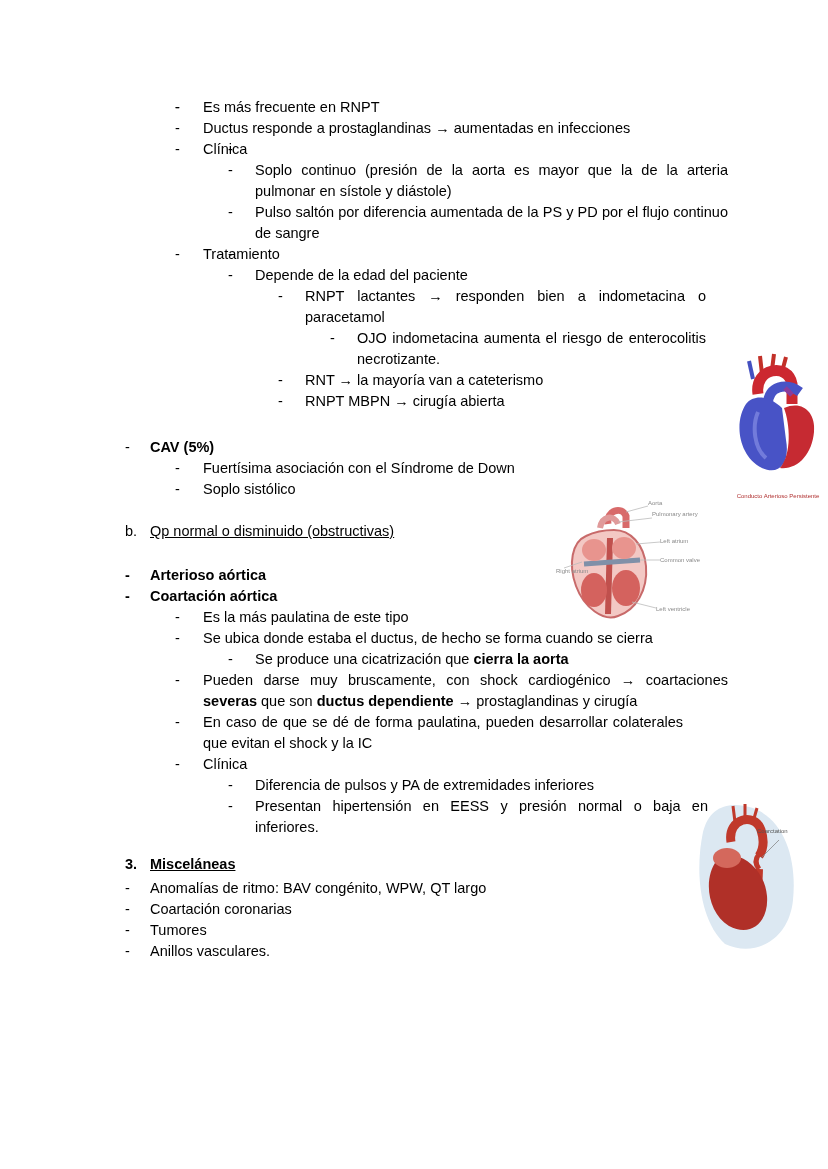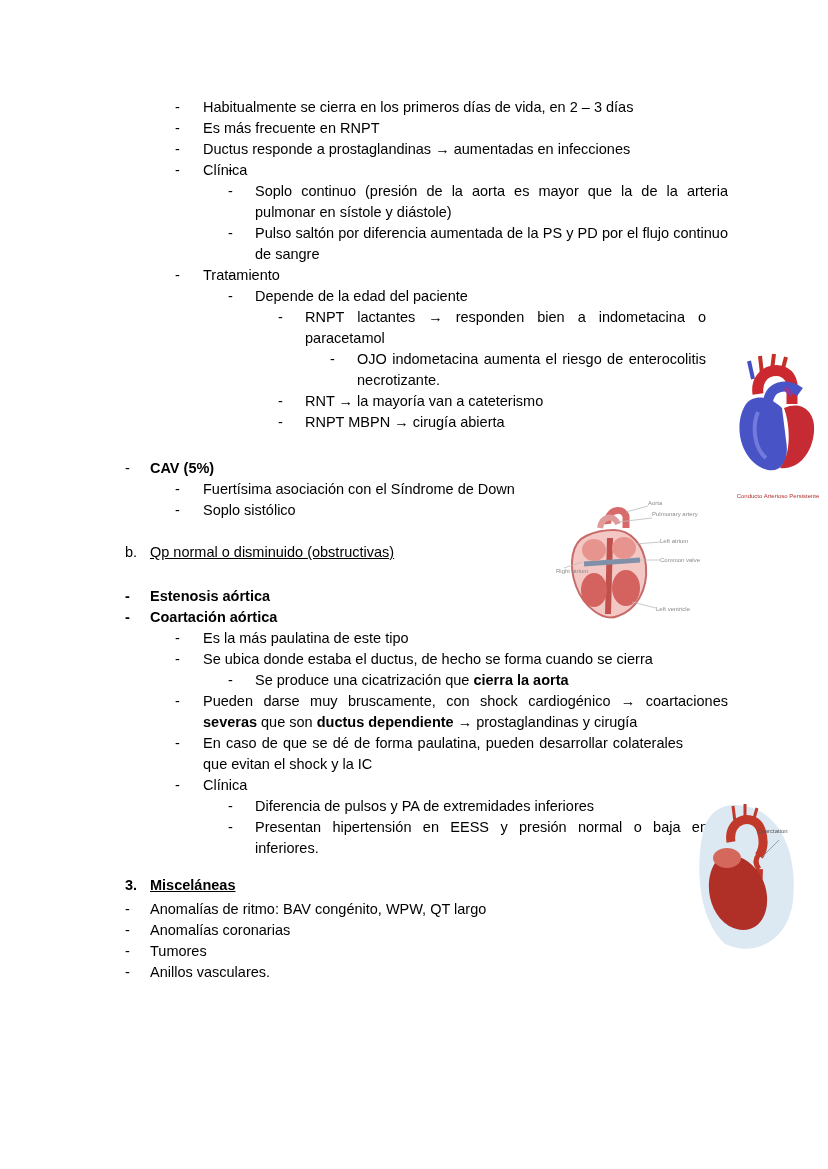--- a/index.html
+++ b/index.html
@@ -27,51 +27,51 @@
     position:absolute; font-size:6px; color:#8a8a8a; line-height:1.05; white-space:nowrap;
   }
   .coarct-label { position:absolute; font-size:6px; color:#555; white-space:nowrap; }
 </style>
 </head>
 <body>
 
 <div class="page">
 
   <div class="content" id="content">
-      <div class="line" style="padding-left: 78px;"><span class="marker" style="left: 50px;">-</span><span class="">Habitualmente se cierra en los primeros días de vida, en 2 – 3 días</span></div>
+      <div class="line" style="padding-left: 78px;"><span class="marker" style="left: 50px;">-</span></div>
       <div class="line" style="padding-left: 78px;"><span class="marker" style="left: 50px;">-</span><span class="">Es más frecuente en RNPT</span></div>
       <div class="line" style="padding-left: 78px;"><span class="marker" style="left: 50px;">-</span><span class="">Ductus responde a prostaglandinas → aumentadas en infecciones</span></div>
       <div class="line" style="padding-left: 130px;"><span class="marker" style="left: 103px;">-</span></div>
       <div class="line" style="padding-left: 78px;"><span class="marker" style="left: 50px;">-</span><span class="">Clínica</span></div>
       <div class="line" style="padding-left: 130px;"><span class="marker" style="left: 103px;">-</span><span class="">Soplo continuo (presión de la aorta es mayor que la de la arteria pulmonar en sístole y diástole)</span></div>
       <div class="line" style="padding-left: 130px;"><span class="marker" style="left: 103px;">-</span><span class="">Pulso saltón por diferencia aumentada de la PS y PD por el flujo continuo de sangre</span></div>
       <div class="line" style="padding-left: 130px;"><span class="marker" style="left: 103px;">-</span></div>
       <div class="line" style="padding-left: 78px;"><span class="marker" style="left: 50px;">-</span><span class="">Tratamiento</span></div>
       <div class="line" style="padding-left: 130px;"><span class="marker" style="left: 103px;">-</span><span class="">Depende de la edad del paciente</span></div>
       <div class="line" style="padding-left: 180px; padding-right: 22px;"><span class="marker" style="left: 153px;">-</span><span class="">RNPT lactantes → responden bien a indometacina o paracetamol</span></div>
       <div class="line" style="padding-left: 232px; padding-right: 22px;"><span class="marker" style="left: 205px;">-</span><span class="">OJO indometacina aumenta el riesgo de enterocolitis necrotizante.</span></div>
       <div class="line" style="padding-left: 180px; padding-right: 22px;"><span class="marker" style="left: 153px;">-</span><span class="">RNT → la mayoría van a cateterismo</span></div>
       <div class="line" style="padding-left: 180px; padding-right: 22px;"><span class="marker" style="left: 153px;">-</span><span class="">RNPT MBPN → cirugía abierta</span></div>
       <div class="line" style="padding-left: 25px; margin-top: 25px;"><span class="marker" style="left: 0px;">-</span><span class="b ">CAV (5%)</span></div>
       <div class="line" style="padding-left: 78px;"><span class="marker" style="left: 50px;">-</span><span class="">Fuertísima asociación con el Síndrome de Down</span></div>
       <div class="line" style="padding-left: 78px;"><span class="marker" style="left: 50px;">-</span><span class="">Soplo sistólico</span></div>
       <div class="line" style="padding-left: 25px; margin-top: 21px;"><span class="marker" style="left: 0px;">b.</span><span class="u">Qp normal o disminuido (obstructivas)</span></div>
-      <div class="line" style="padding-left: 25px; margin-top: 23px;"><span class="marker b" style="left: 0px;">-</span><span class="b ">Estenosis aórtica</span></div>
+      <div class="line" style="padding-left: 25px; margin-top: 23px;"><span class="marker b" style="left: 0px;">-</span><span class="b ">Arterioso aórtica</span></div>
       <div class="line" style="padding-left: 25px;"><span class="marker b" style="left: 0px;">-</span><span class="b ">Coartación aórtica</span></div>
       <div class="line" style="padding-left: 78px;"><span class="marker" style="left: 50px;">-</span><span class="">Es la más paulatina de este tipo</span></div>
       <div class="line" style="padding-left: 78px;"><span class="marker" style="left: 50px;">-</span><span class="">Se ubica donde estaba el ductus, de hecho se forma cuando se cierra</span></div>
       <div class="line" style="padding-left: 130px;"><span class="marker" style="left: 103px;">-</span><span class="">Se produce una cicatrización que </span><span class="b ">cierra la aorta</span></div>
       <div class="line" style="padding-left: 78px;"><span class="marker" style="left: 50px;">-</span><span class="">Pueden darse muy bruscamente, con shock cardiogénico → coartaciones </span><span class="b ">severas</span><span class=""> que son </span><span class="b ">ductus dependiente</span><span class=""> → prostaglandinas y cirugía</span></div>
       <div class="line" style="padding-left: 78px; padding-right: 45px;"><span class="marker" style="left: 50px;">-</span><span class="">En caso de que se dé de forma paulatina, pueden desarrollar colaterales que evitan el shock y la IC</span></div>
       <div class="line" style="padding-left: 78px;"><span class="marker" style="left: 50px;">-</span><span class="">Clínica</span></div>
       <div class="line" style="padding-left: 130px; padding-right: 20px;"><span class="marker" style="left: 103px;">-</span><span class="">Diferencia de pulsos y PA de extremidades inferiores</span></div>
       <div class="line" style="padding-left: 130px; padding-right: 20px;"><span class="marker" style="left: 103px;">-</span><span class="">Presentan hipertensión en EESS y presión normal o baja en inferiores.</span></div>
       <div class="line" style="padding-left: 25px; margin-top: 16px;"><span class="marker b" style="left: 0px;">3.</span><span class="b u">Misceláneas</span></div>
       <div class="line" style="padding-left: 25px; margin-top: 3px;"><span class="marker" style="left: 0px;">-</span><span class="">Anomalías de ritmo: BAV congénito, WPW, QT largo</span></div>
-      <div class="line" style="padding-left: 25px;"><span class="marker" style="left: 0px;">-</span><span class="">Anomalías coronarias</span></div>
+      <div class="line" style="padding-left: 25px;"><span class="marker" style="left: 0px;">-</span><span class="">Coartación coronarias</span></div>
       <div class="line" style="padding-left: 25px;"><span class="marker" style="left: 0px;">-</span><span class="">Tumores</span></div>
       <div class="line" style="padding-left: 25px;"><span class="marker" style="left: 0px;">-</span><span class="">Anillos vasculares.</span></div>
     </div>
 
   <div class="fig" style="left:728px; top:352px; width:100px; height:148px;">
     <svg viewBox="0 0 100 136" width="100" height="136">
       <path d="M34 22 L32 4 M44 18 L46 2 M54 20 L58 5" stroke="#c23028" stroke-width="4" fill="none"></path>
       <path d="M25 27 L21 9" stroke="#4450c0" stroke-width="4" fill="none"></path>
       <path d="M30 42 C26 16 60 10 64 32 L64 52" fill="none" stroke="#cc2830" stroke-width="11"></path>
       <path d="M40 52 C40 34 58 30 72 40" fill="none" stroke="#4853c6" stroke-width="10"></path>

